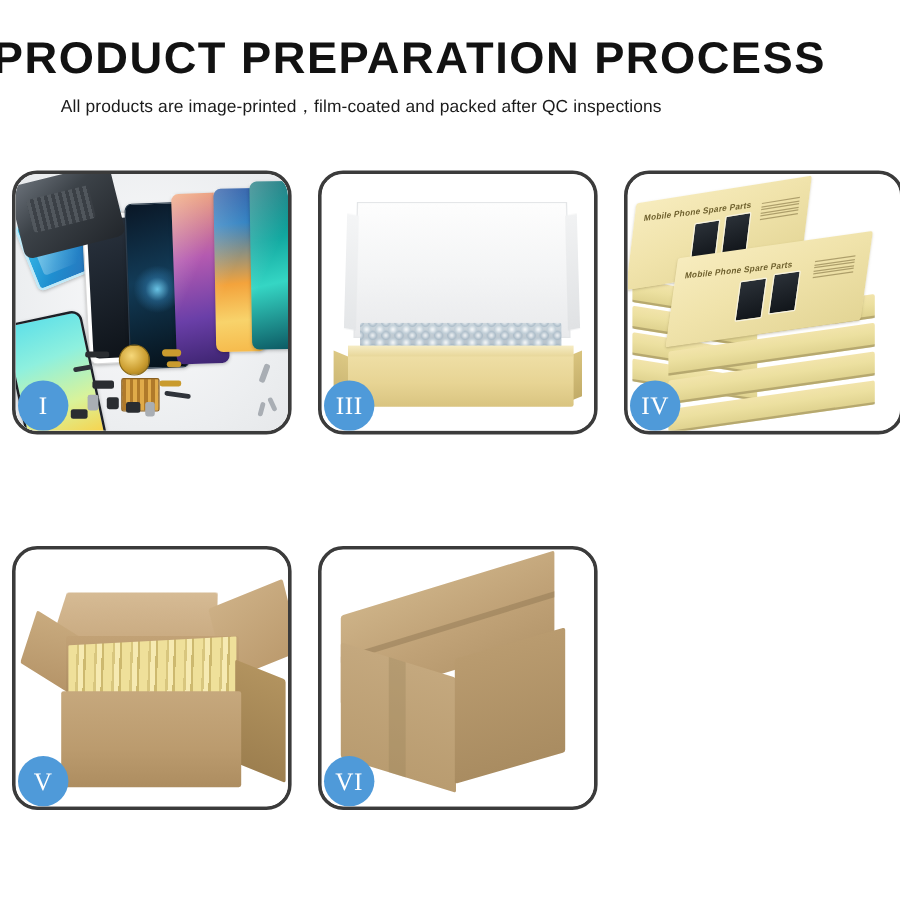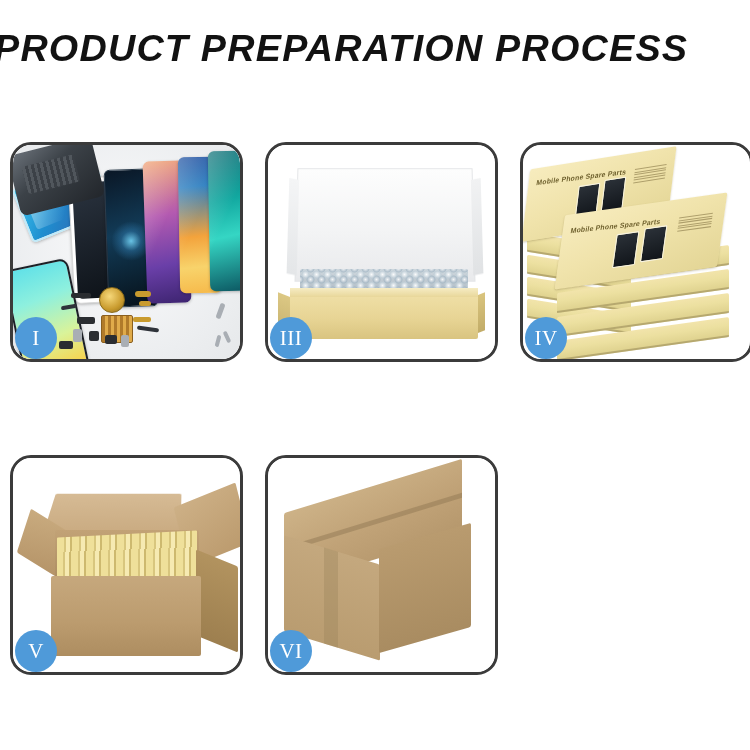--- a/index.html
+++ b/index.html
@@ -13,21 +13,20 @@
     font-family: "Liberation Sans", sans-serif;
     overflow: hidden;
     position: relative;
   }
 
   
   .header {
     width: 602px;
     padding-top: 30px;
     text-align: center;
-    font-style: italic;
   }
   .title {
     font-family: "Liberation Sans", sans-serif;
     font-size: 37px;
     font-weight: 700;
     letter-spacing: 1.2px;
     color: #121212;
     line-height: 1.0;
     white-space: nowrap;
     transform: scaleX(1.02);
@@ -392,20 +391,21 @@
     background: linear-gradient(180deg,#b99b6f 0%, #a98c61 100%);
     transform: skewY(-16deg);
     border-radius:2px;
   }
 </style>
 </head>
 <body>
 
 <div class="header">
   <div class="title">PRODUCT PREPARATION PROCESS</div>
+  <div class="subtitle">All products are image-printed，film-coated and packed after QC inspections</div>
 </div>
 
 <div class="grid">
 
   <div class="panel">
     <div class="panel-inner">
       <div class="p1-bg"></div>
       <div class="collage">
         <div class="ph lcd"></div>
         <div class="ph sp"></div>

